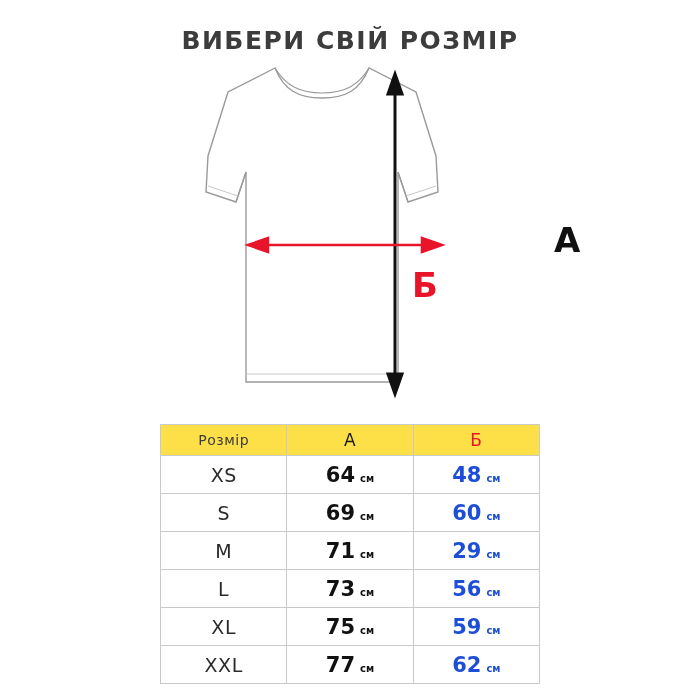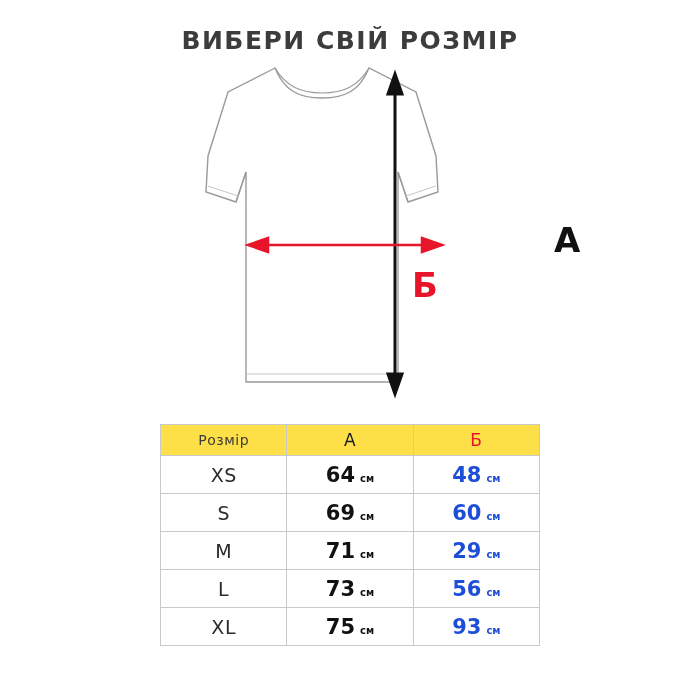--- a/index.html
+++ b/index.html
@@ -257,21 +257,36 @@
         <tr>
           <td class="size-name">XL</td>
           <td class="val-a">
             <span class="cell-inner">
                 <span>75</span>
                 <span class="unit">см</span>
               </span>
           </td>
           <td class="val-b">
             <span class="cell-inner">
-                <span>93</span>
+                <span>59</span>
+                <span class="unit">см</span>
+              </span>
+          </td>
+        </tr>
+        <tr>
+          <td class="size-name">XXL</td>
+          <td class="val-a">
+            <span class="cell-inner">
+                <span>77</span>
+                <span class="unit">см</span>
+              </span>
+          </td>
+          <td class="val-b">
+            <span class="cell-inner">
+                <span>62</span>
                 <span class="unit">см</span>
               </span>
           </td>
         </tr>
       </tbody>
     </table>
   </div>
 
 </div>
 

